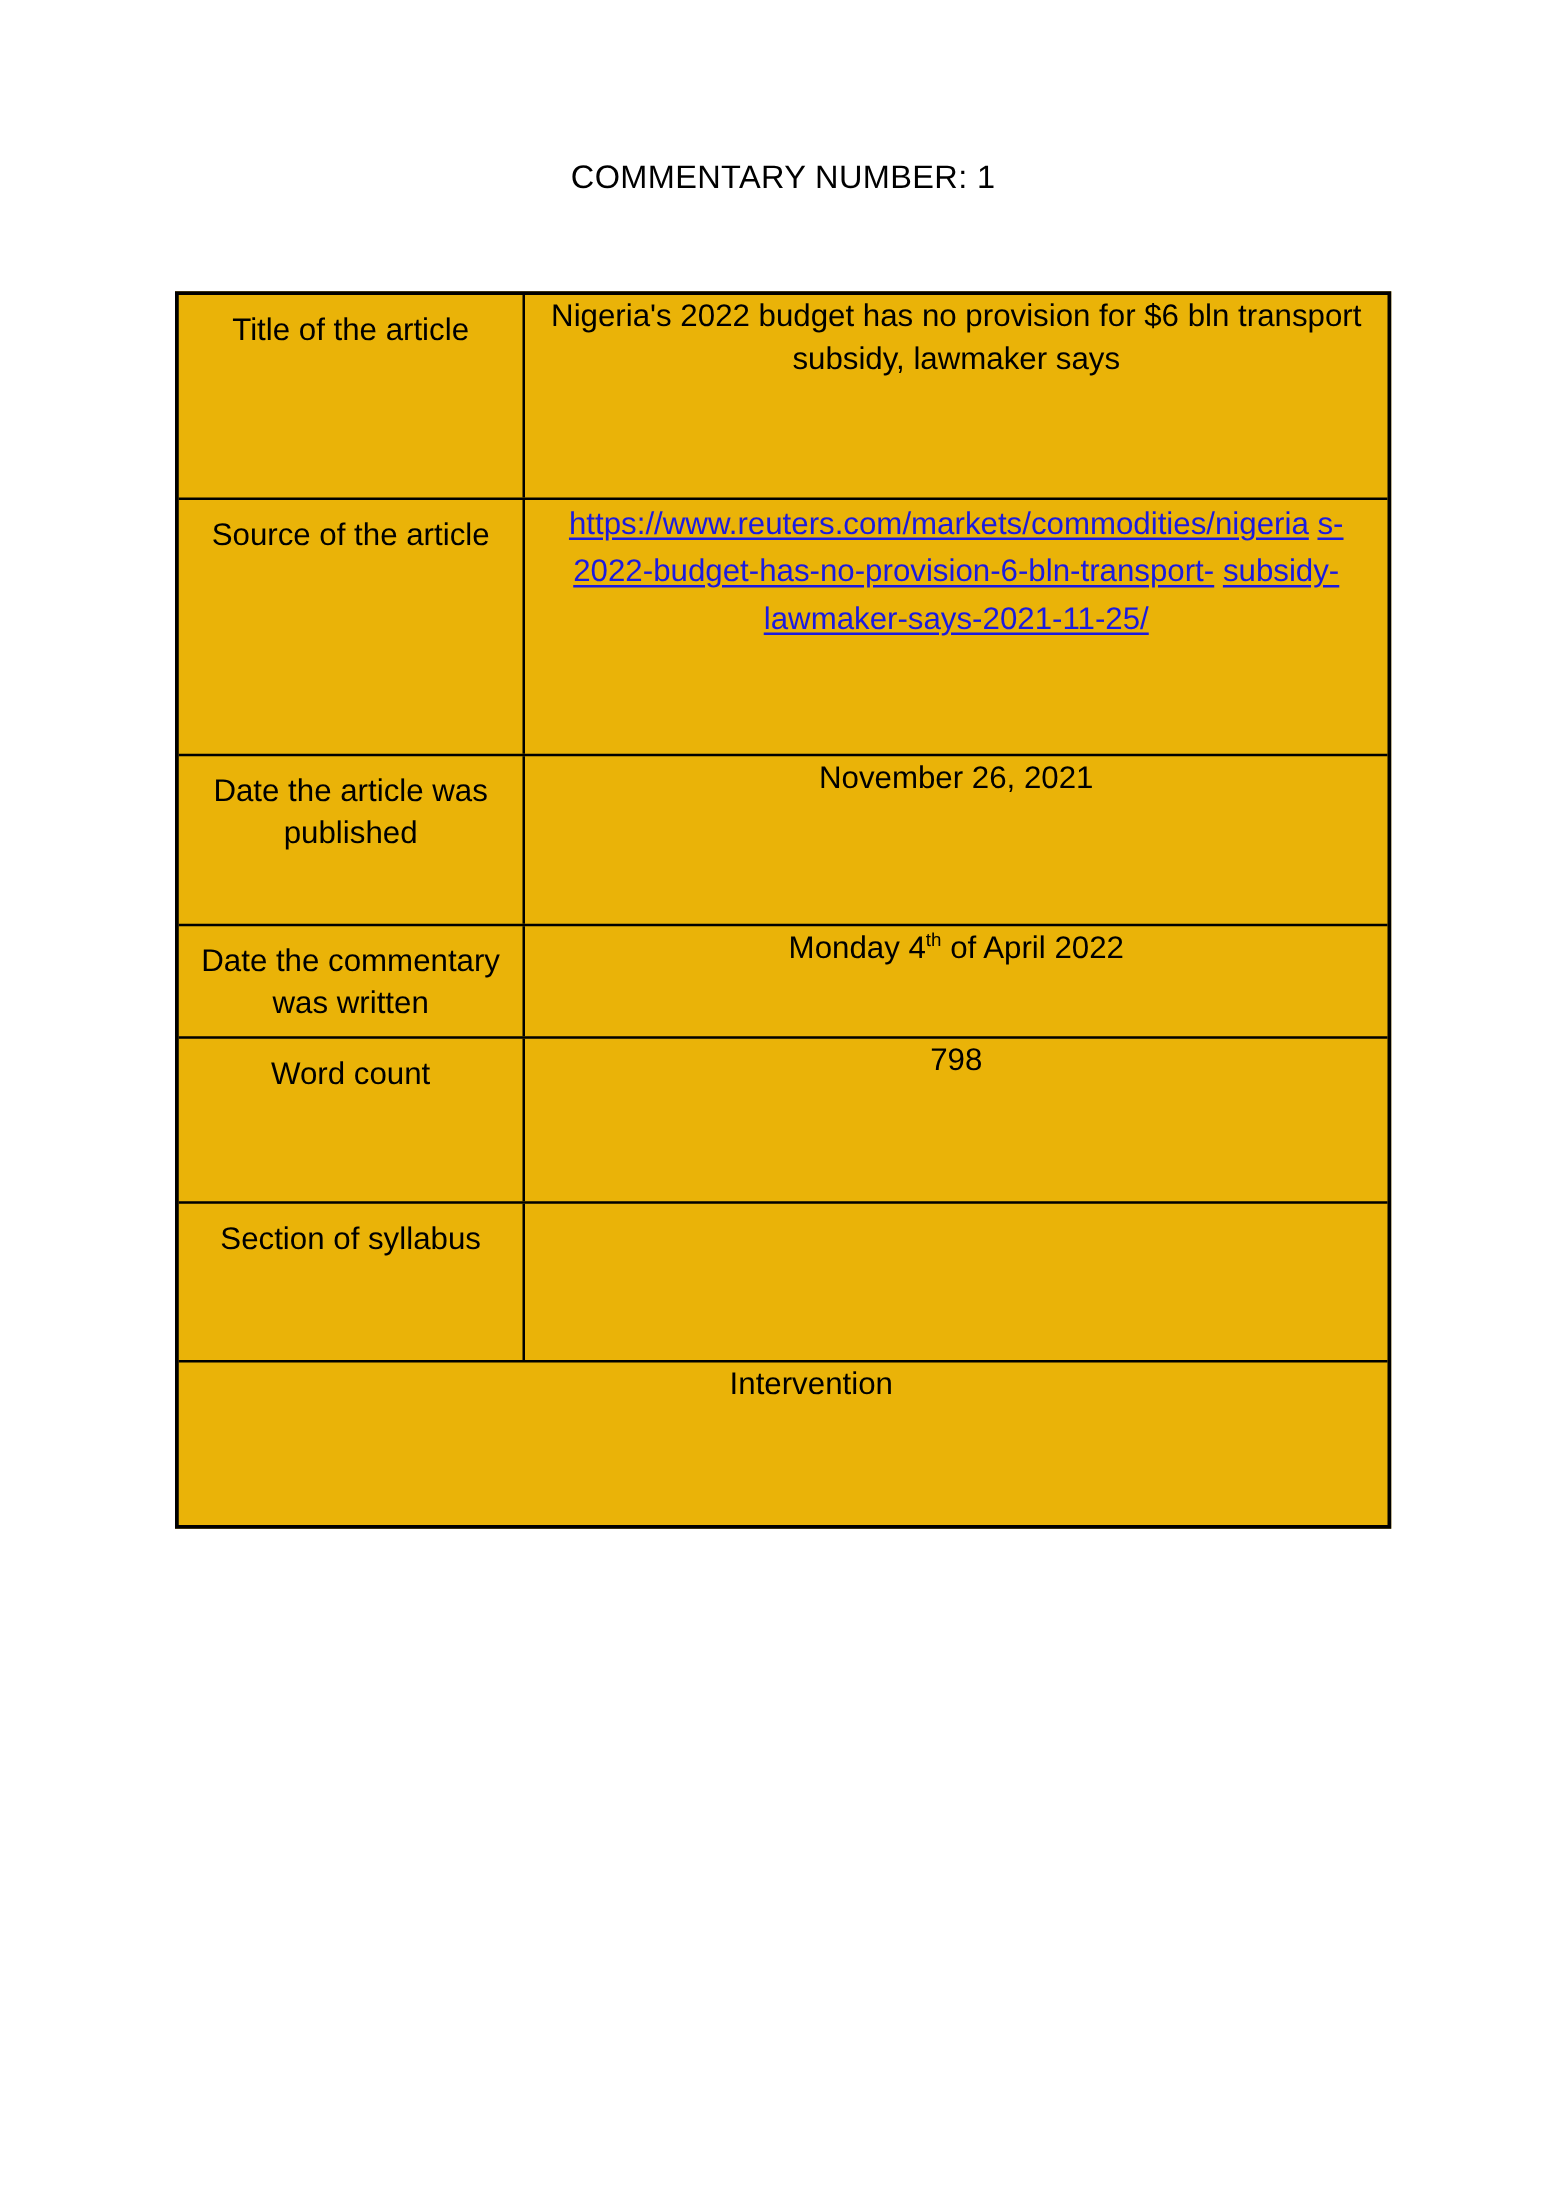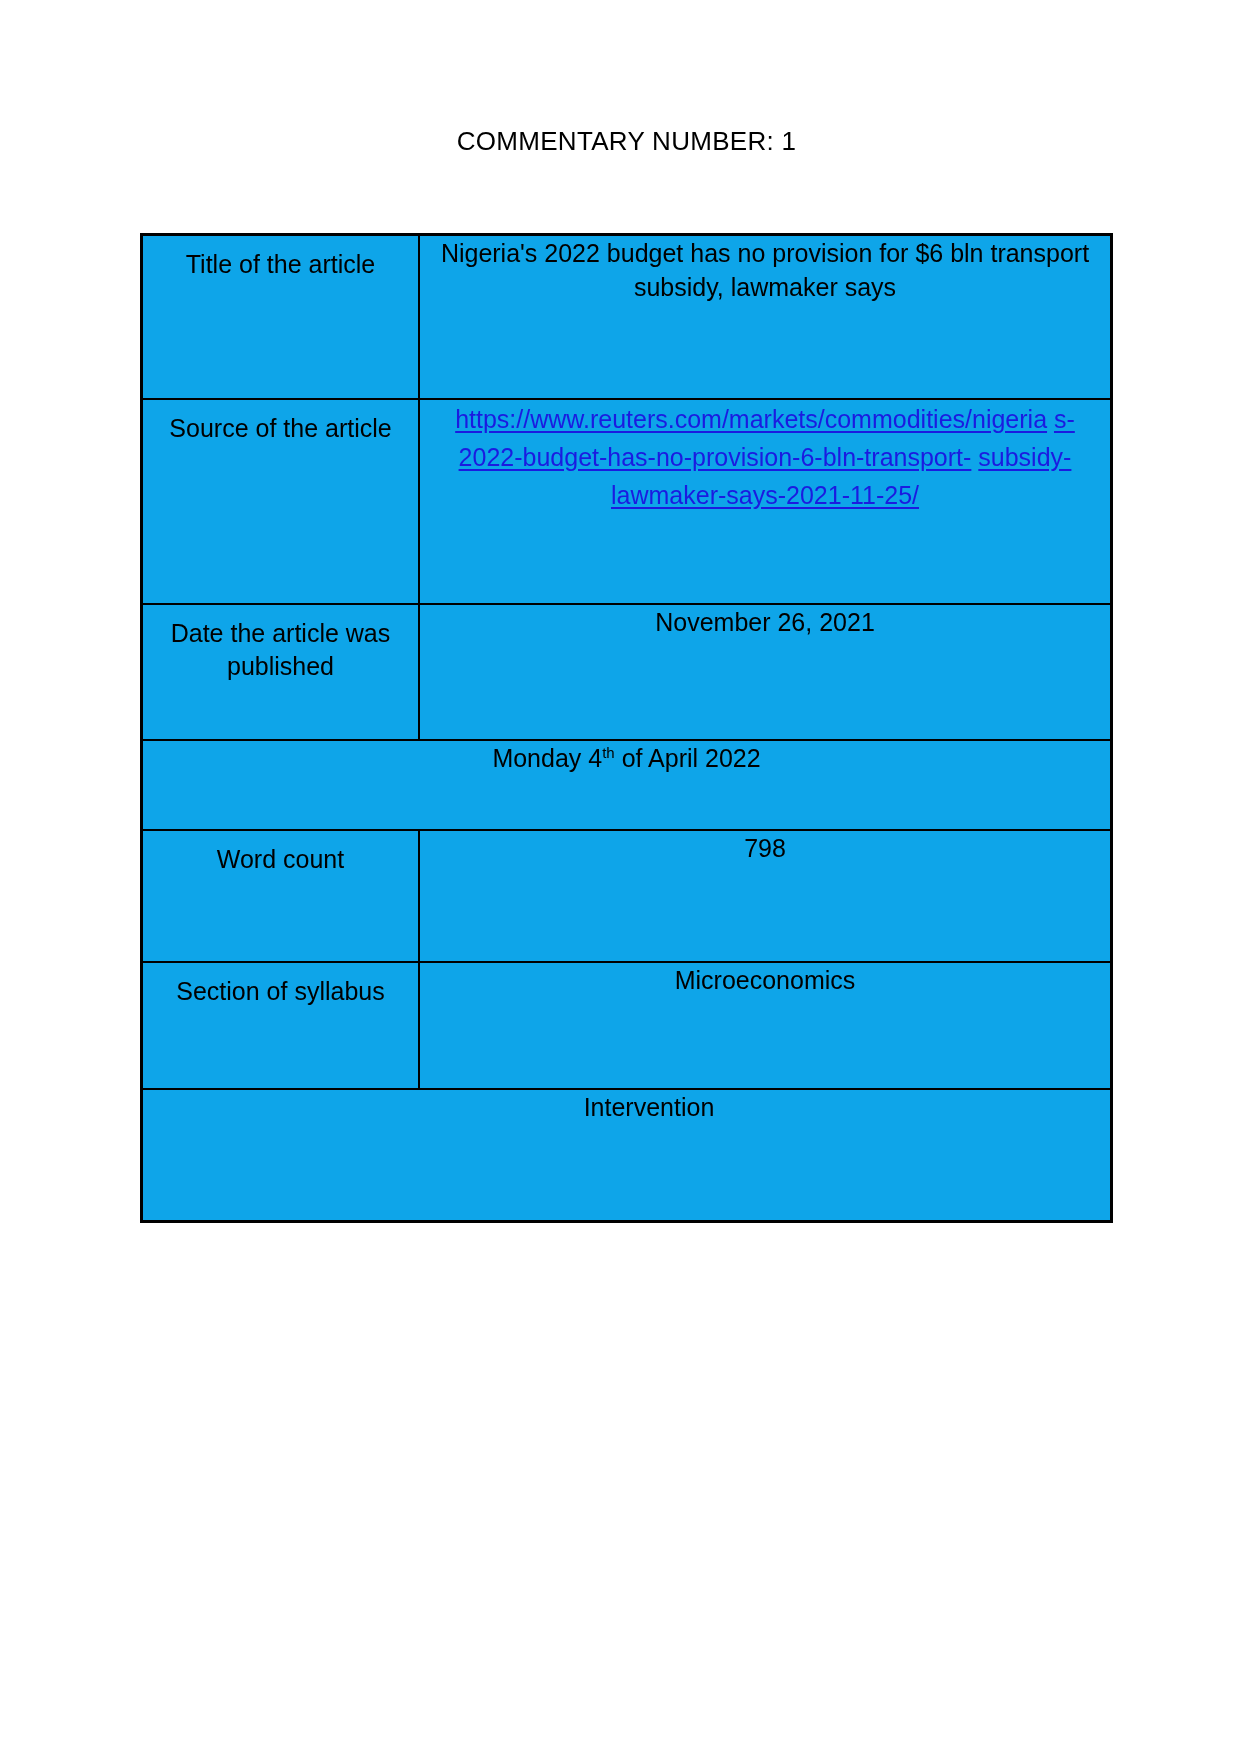--- a/index.html
+++ b/index.html
@@ -20,21 +20,21 @@
     font-weight: 400;
     font-size: 26px;
     letter-spacing: 0.3px;
   }
   .info-table {
     position: absolute;
     left: 140px;
     top: 233px;
     width: 973px;
     border: 3px solid #000000;
-    background: #0ea5e9;
+    background: #eab308;
   }
   .row { display: flex; }
   .row + .row { border-top: 2px solid #000000; }
   .cell.label {
     flex: 0 0 277px;
     width: 277px;
     border-right: 2px solid #000000;
     text-align: center;
     font-size: 25px;
     line-height: 33px;
@@ -100,31 +100,31 @@
         <div class="linkline"><a href="#" class="url">lawmaker-says-2021-11-25/</a></div>
       </div>
     </div>
 
     <div class="row r3">
       <div class="cell label">Date the article was published</div>
       <div class="cell value v3">November 26, 2021</div>
     </div>
 
     <div class="row r4">
+      <div class="cell label">Date the commentary was written</div>
       <div class="cell value v4"><span>Monday 4</span><sup class="ord">th</sup><span> of April 2022</span></div>
     </div>
 
     <div class="row r5">
       <div class="cell label">Word count</div>
       <div class="cell value v5">798</div>
     </div>
 
     <div class="row r6">
       <div class="cell label">Section of syllabus</div>
-      <div class="cell value v6">Microeconomics</div>
     </div>
 
     <div class="row r7">
       <div class="cell value v7">Intervention</div>
     </div>
 
   </div>
 </div>
 
 </body></html>

